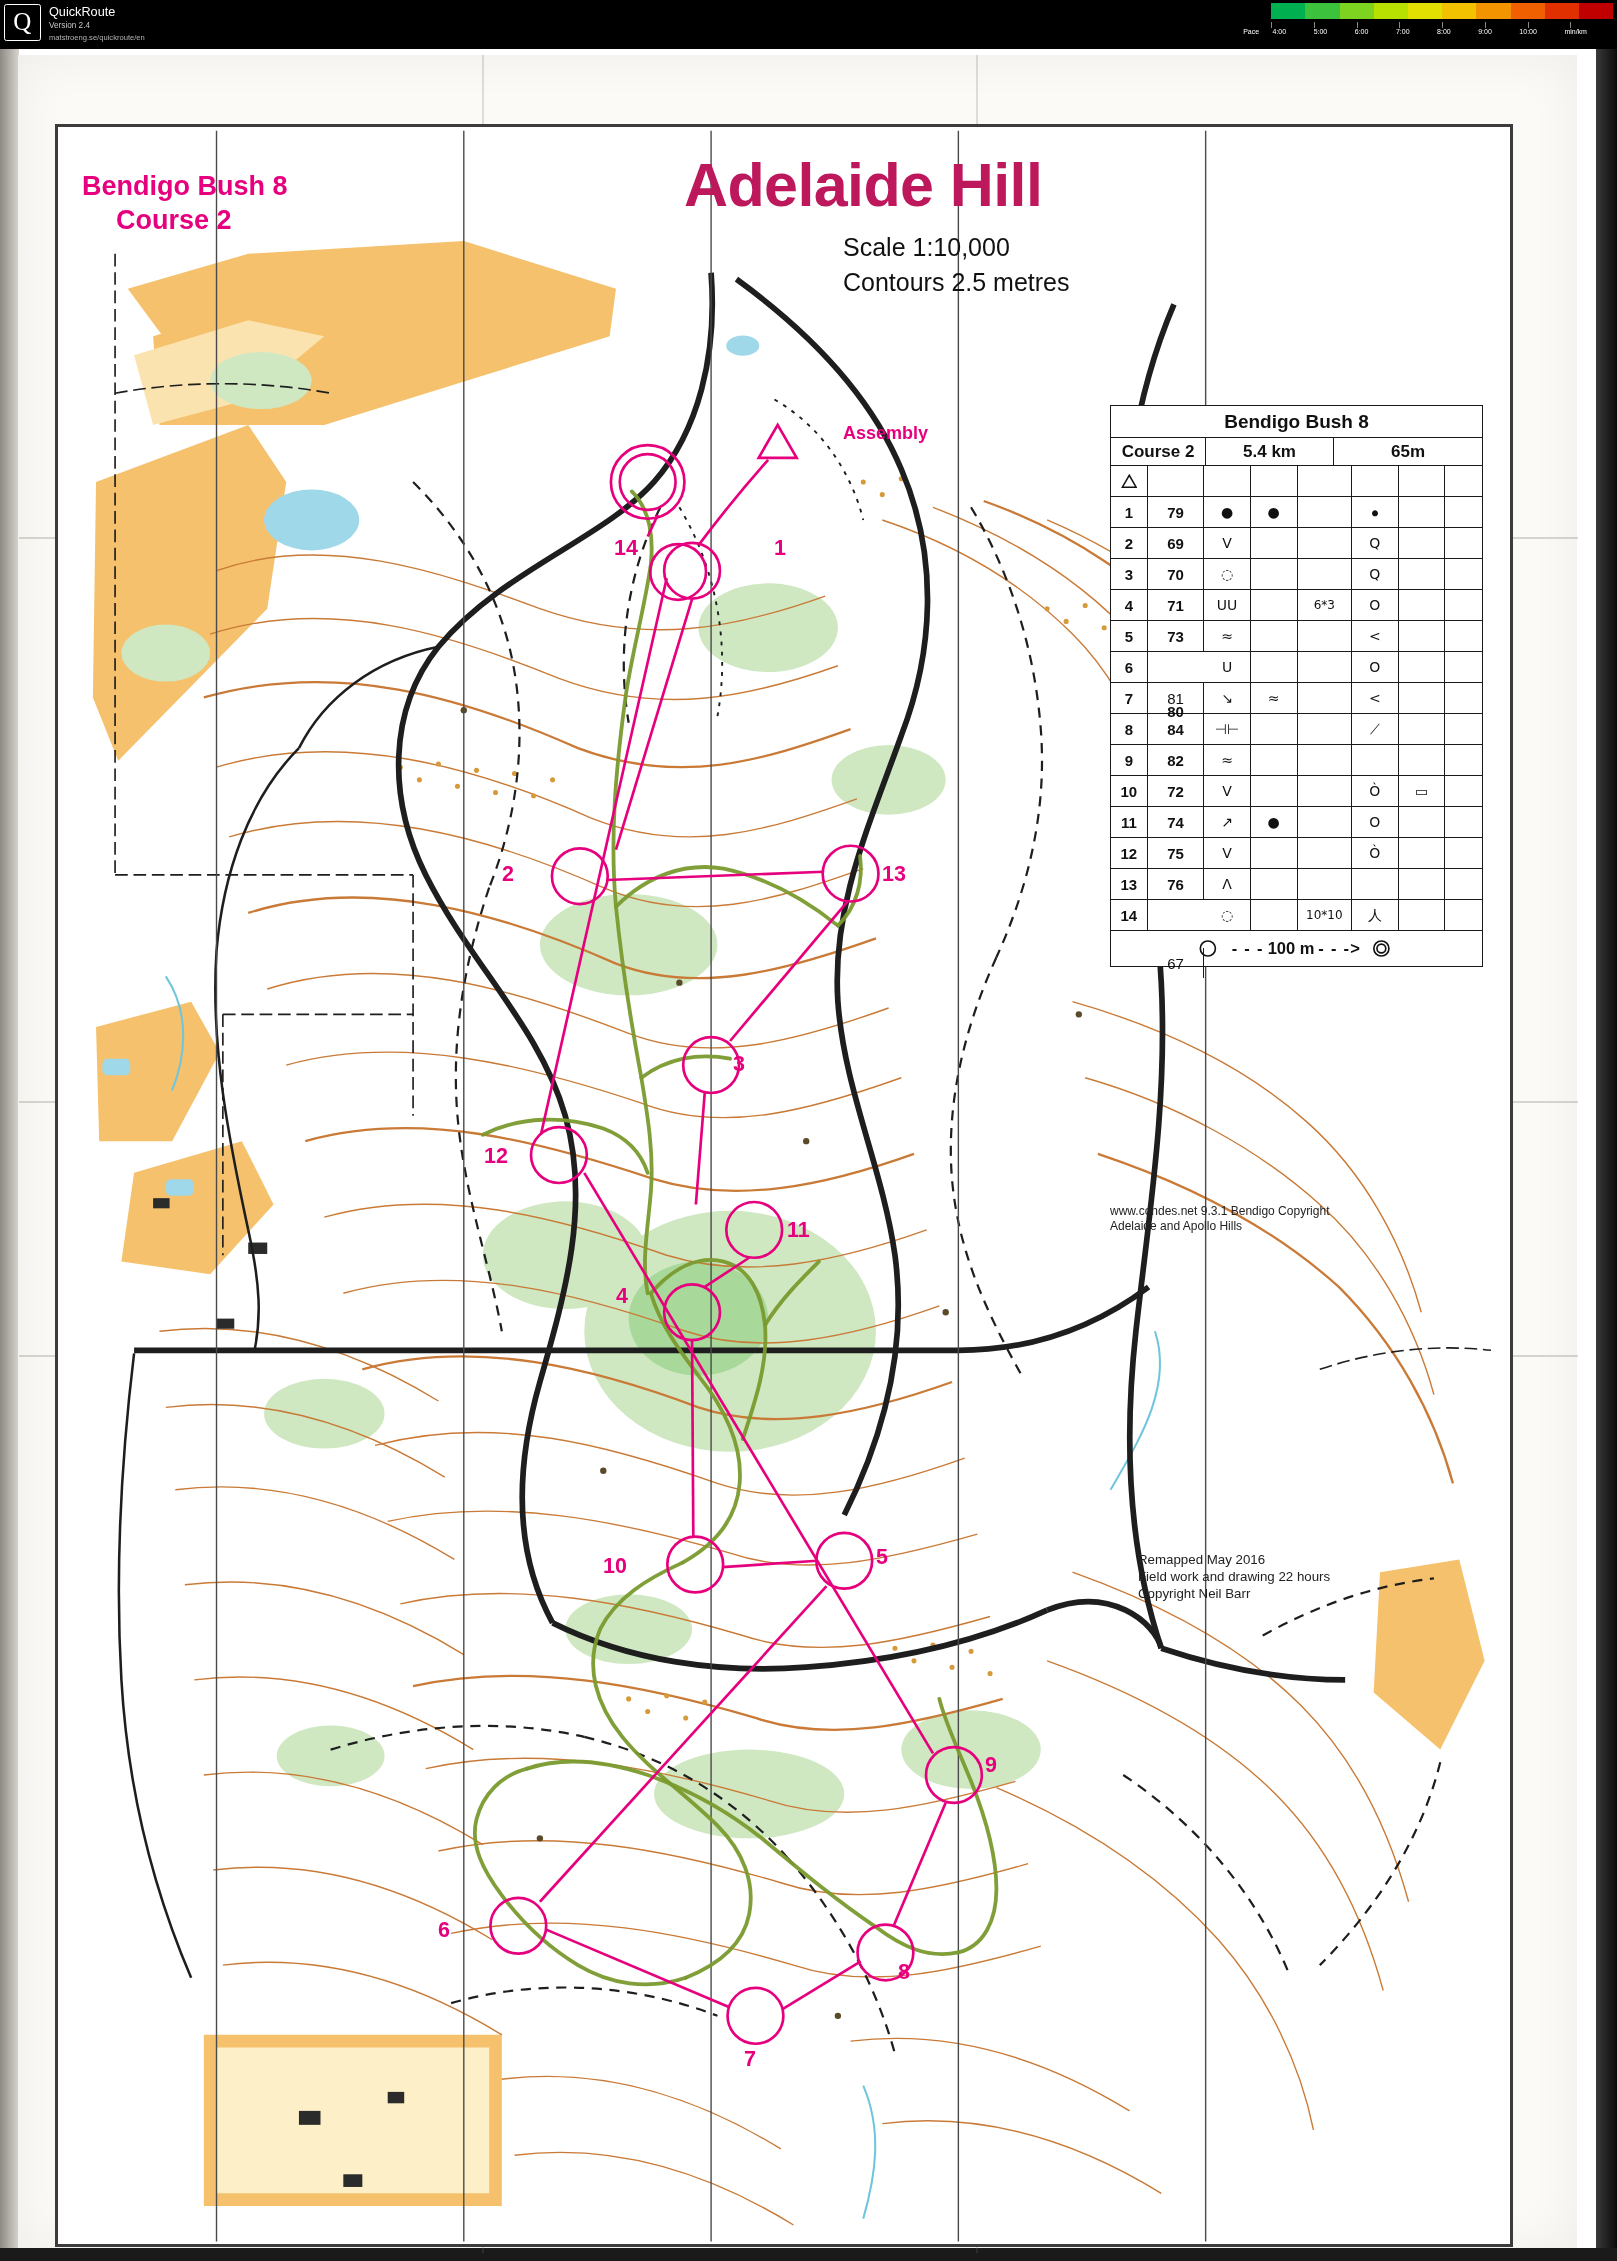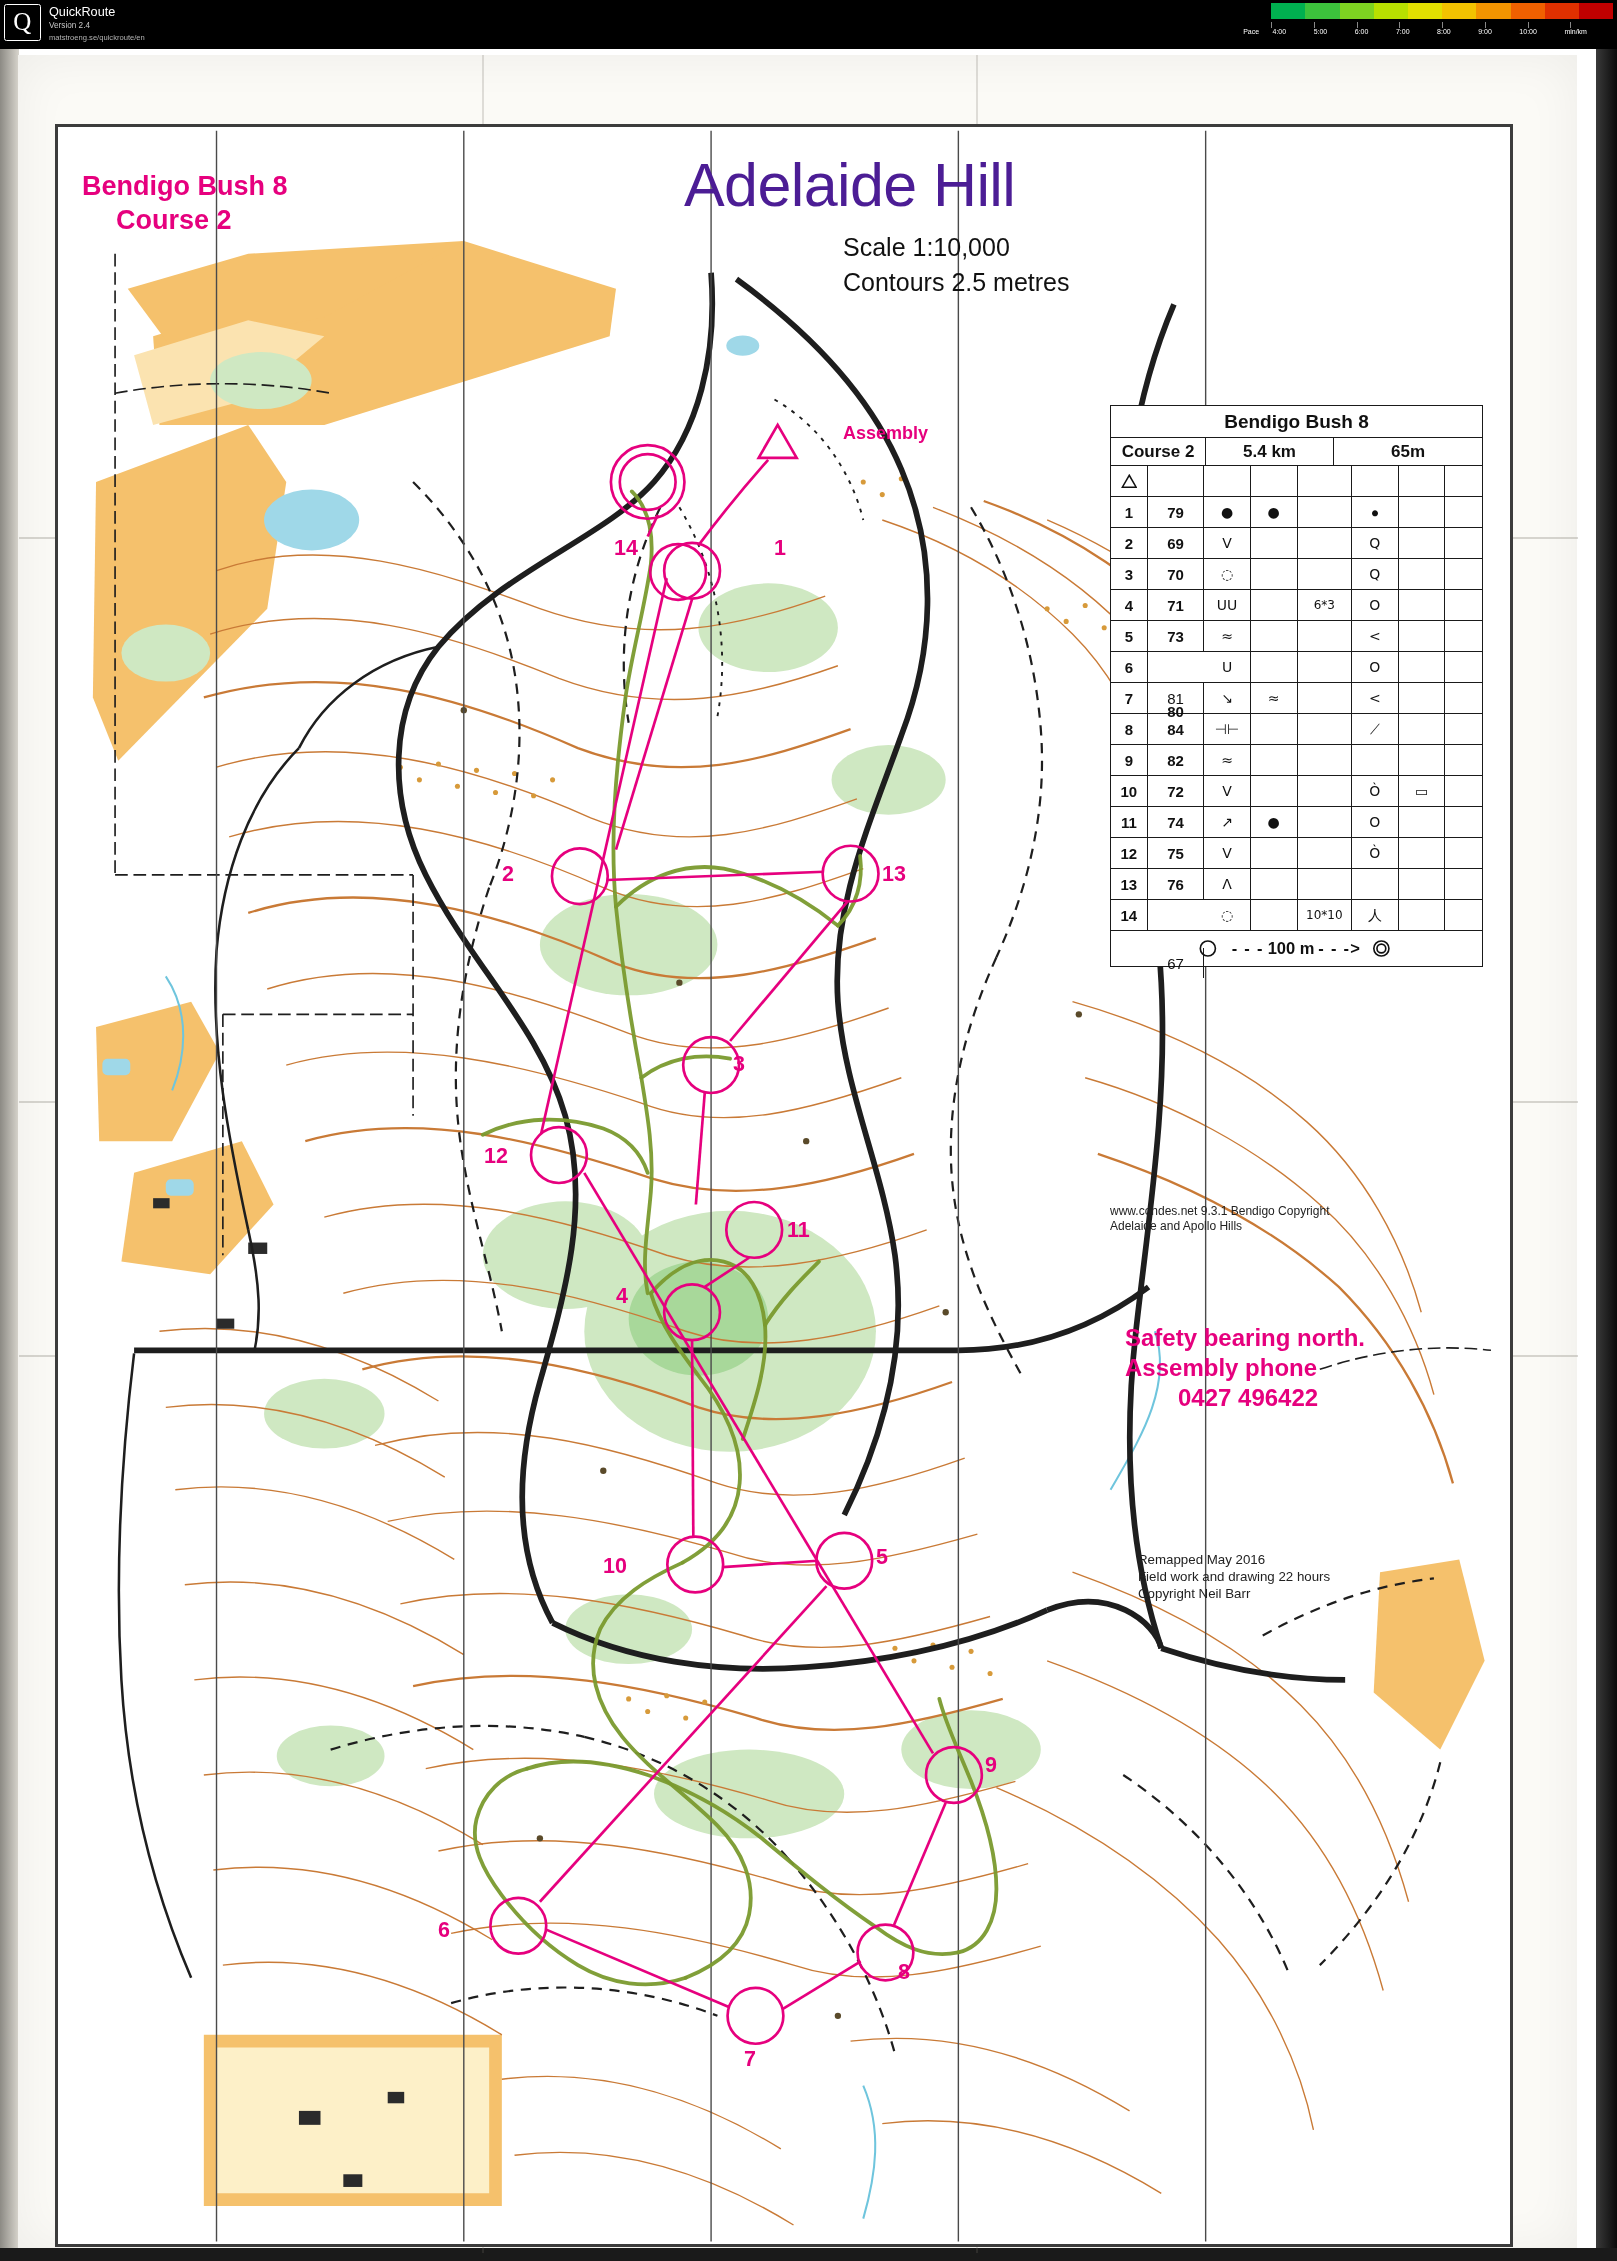--- a/index.html
+++ b/index.html
@@ -183,23 +183,23 @@
     font-size: 27px;
     line-height: 34px;
     font-weight: bold;
   }
   #course-label .line2 { padding-left: 34px; display:block;}
 
   #map-title {
     position: absolute;
     left: 684px; top: 101px;
     font-size: 61px;
-    font-weight: normal;
+    font-weight: bold;
     letter-spacing: -0.6px;
-    color: #4c1d95;
+    color: #be185d;
   }
   #map-scale {
     position: absolute;
     left: 843px; top: 184px;
     font-size: 25px;
     color: #111111;
   }
   #map-contours {
     position: absolute;
     left: 843px; top: 219px;
@@ -867,25 +867,20 @@
           <circle cx="26" cy="15" r="7" fill="none" stroke="#111" stroke-width="2.6"></circle>
         </svg>
     </div>
   </div>
 
   <div id="cd-credit">
     <div>www.condes.net 9.3.1 Bendigo Copyright</div>
     <div>Adelaide and Apollo Hills</div>
   </div>
 
-  <div id="safety-block">
-    <div>Safety bearing north.</div>
-    <div>Assembly phone</div>
-    <span class="phone">0427 496422</span>
-  </div>
 
   <div id="remap-block">
     <div>Remapped May 2016</div>
     <div>Field work and drawing 22 hours</div>
     <div>Copyright Neil Barr</div>
   </div>
 </div>
 
 
 </body></html>

